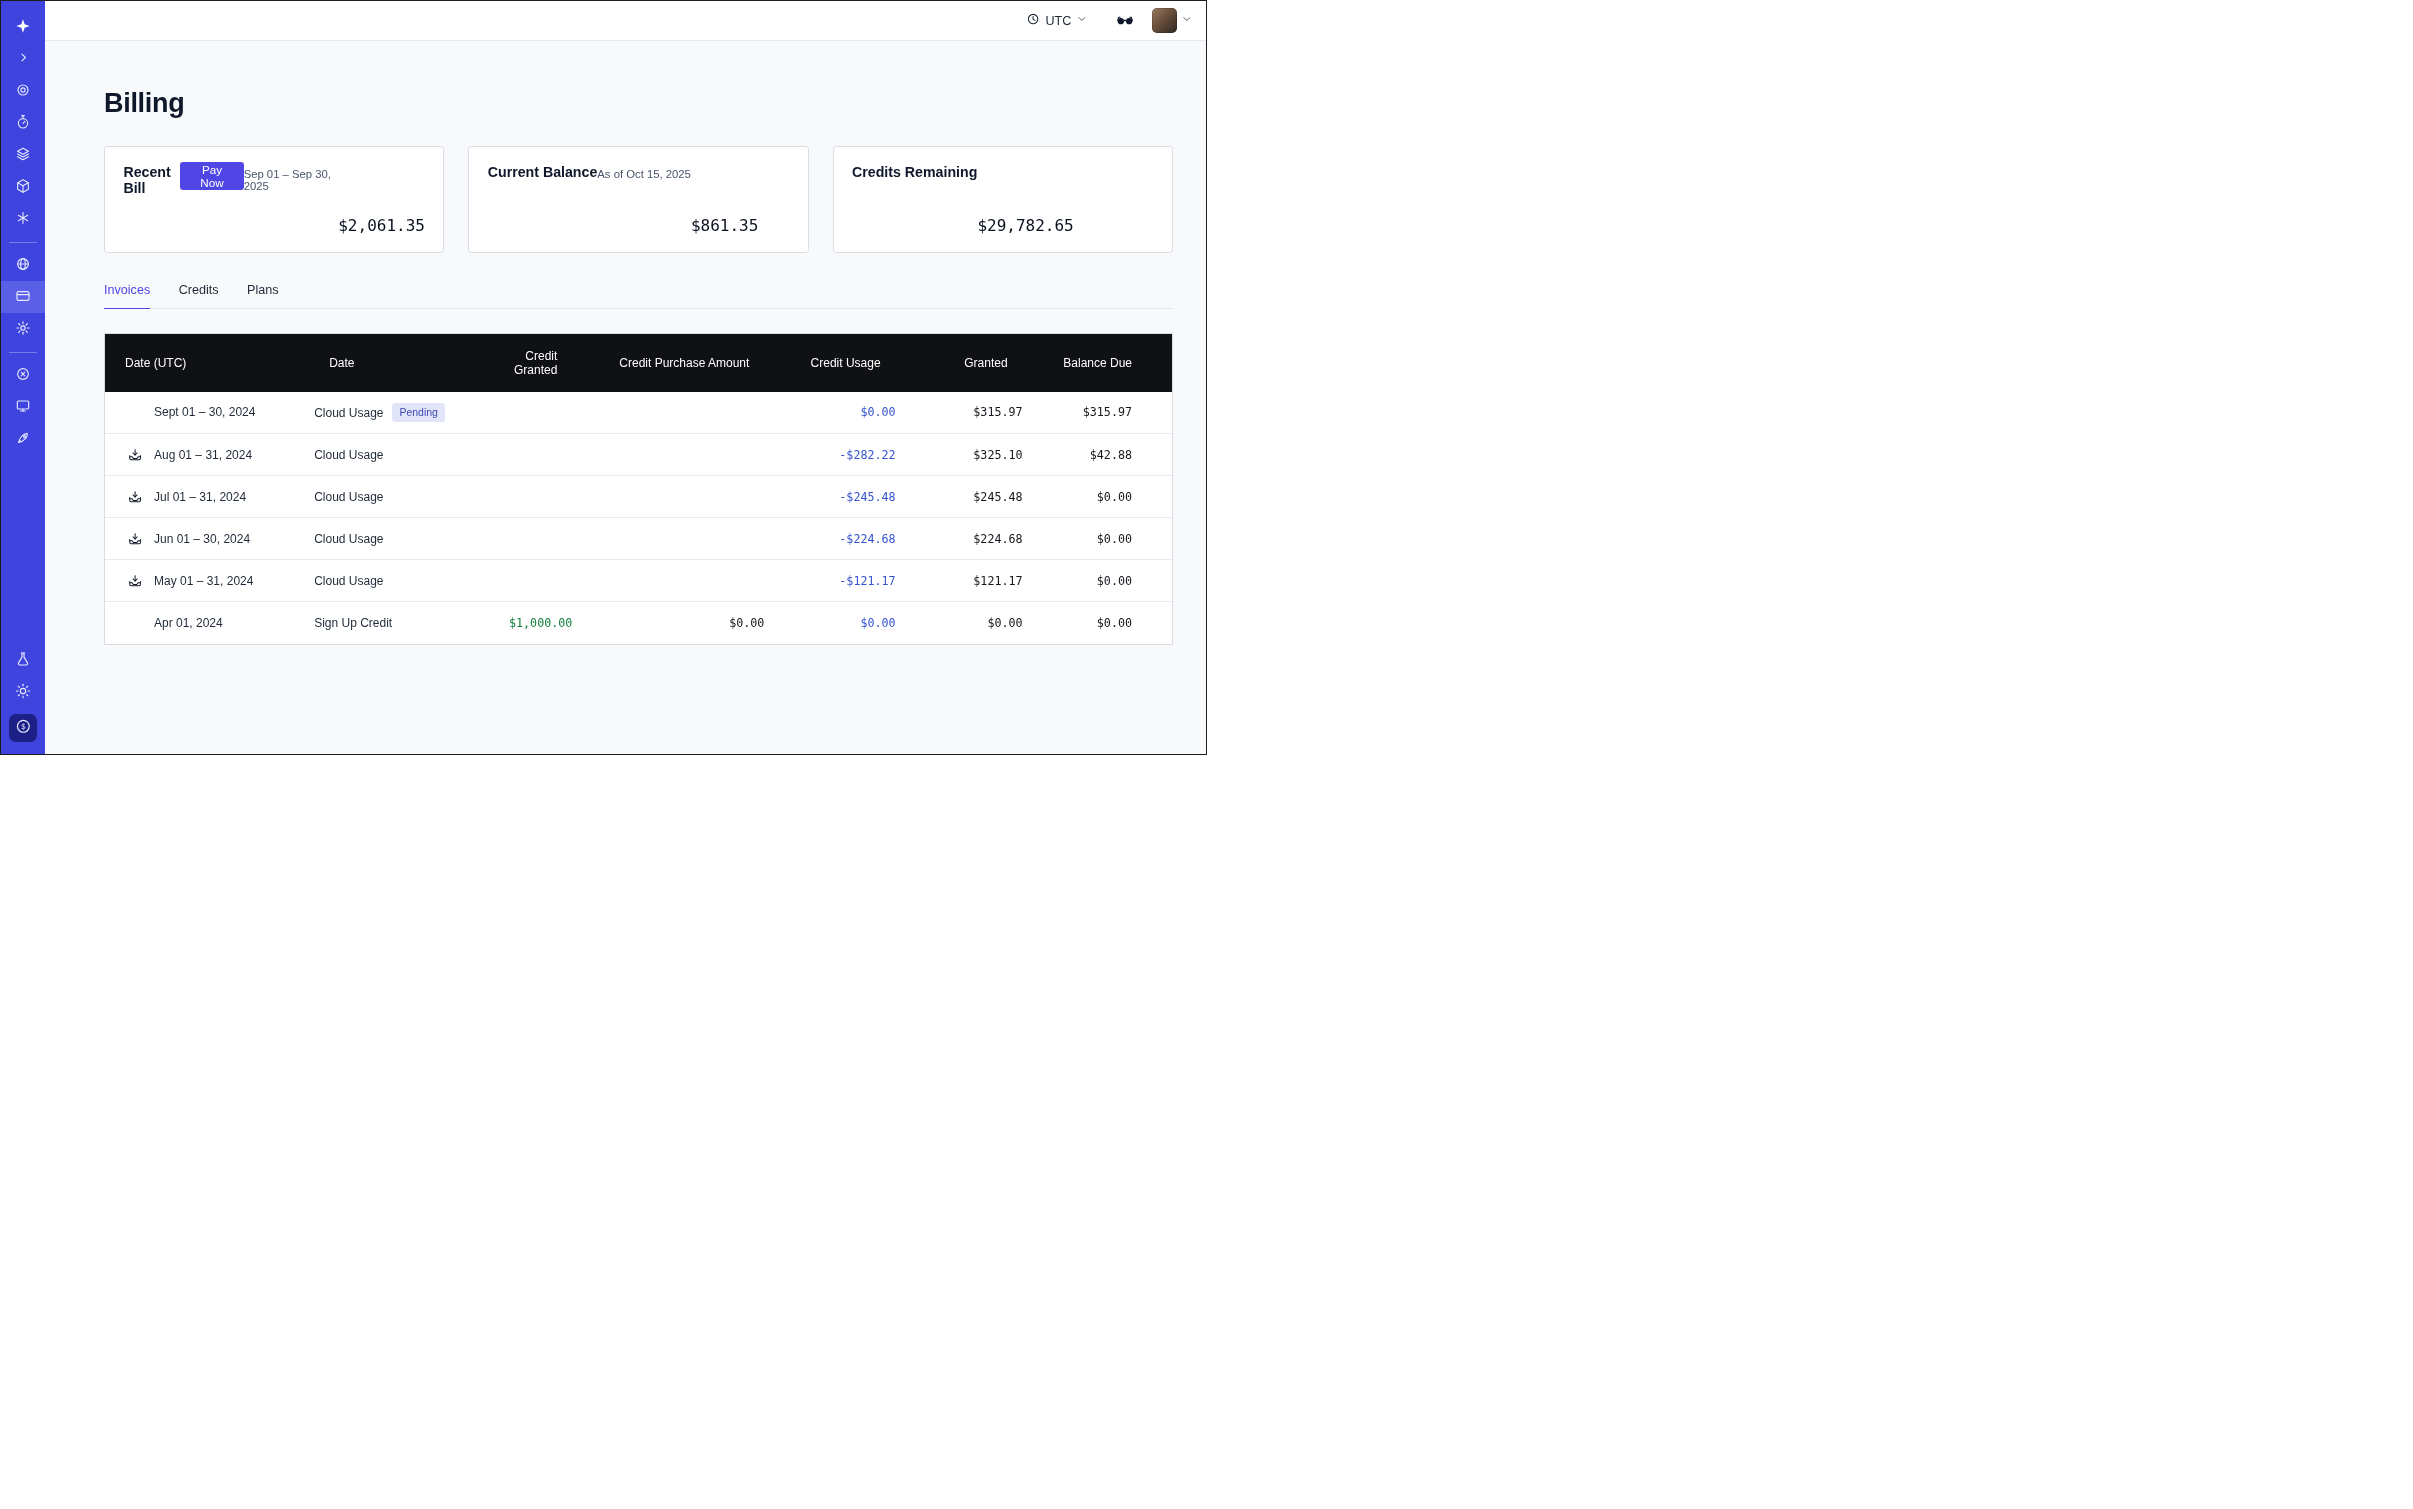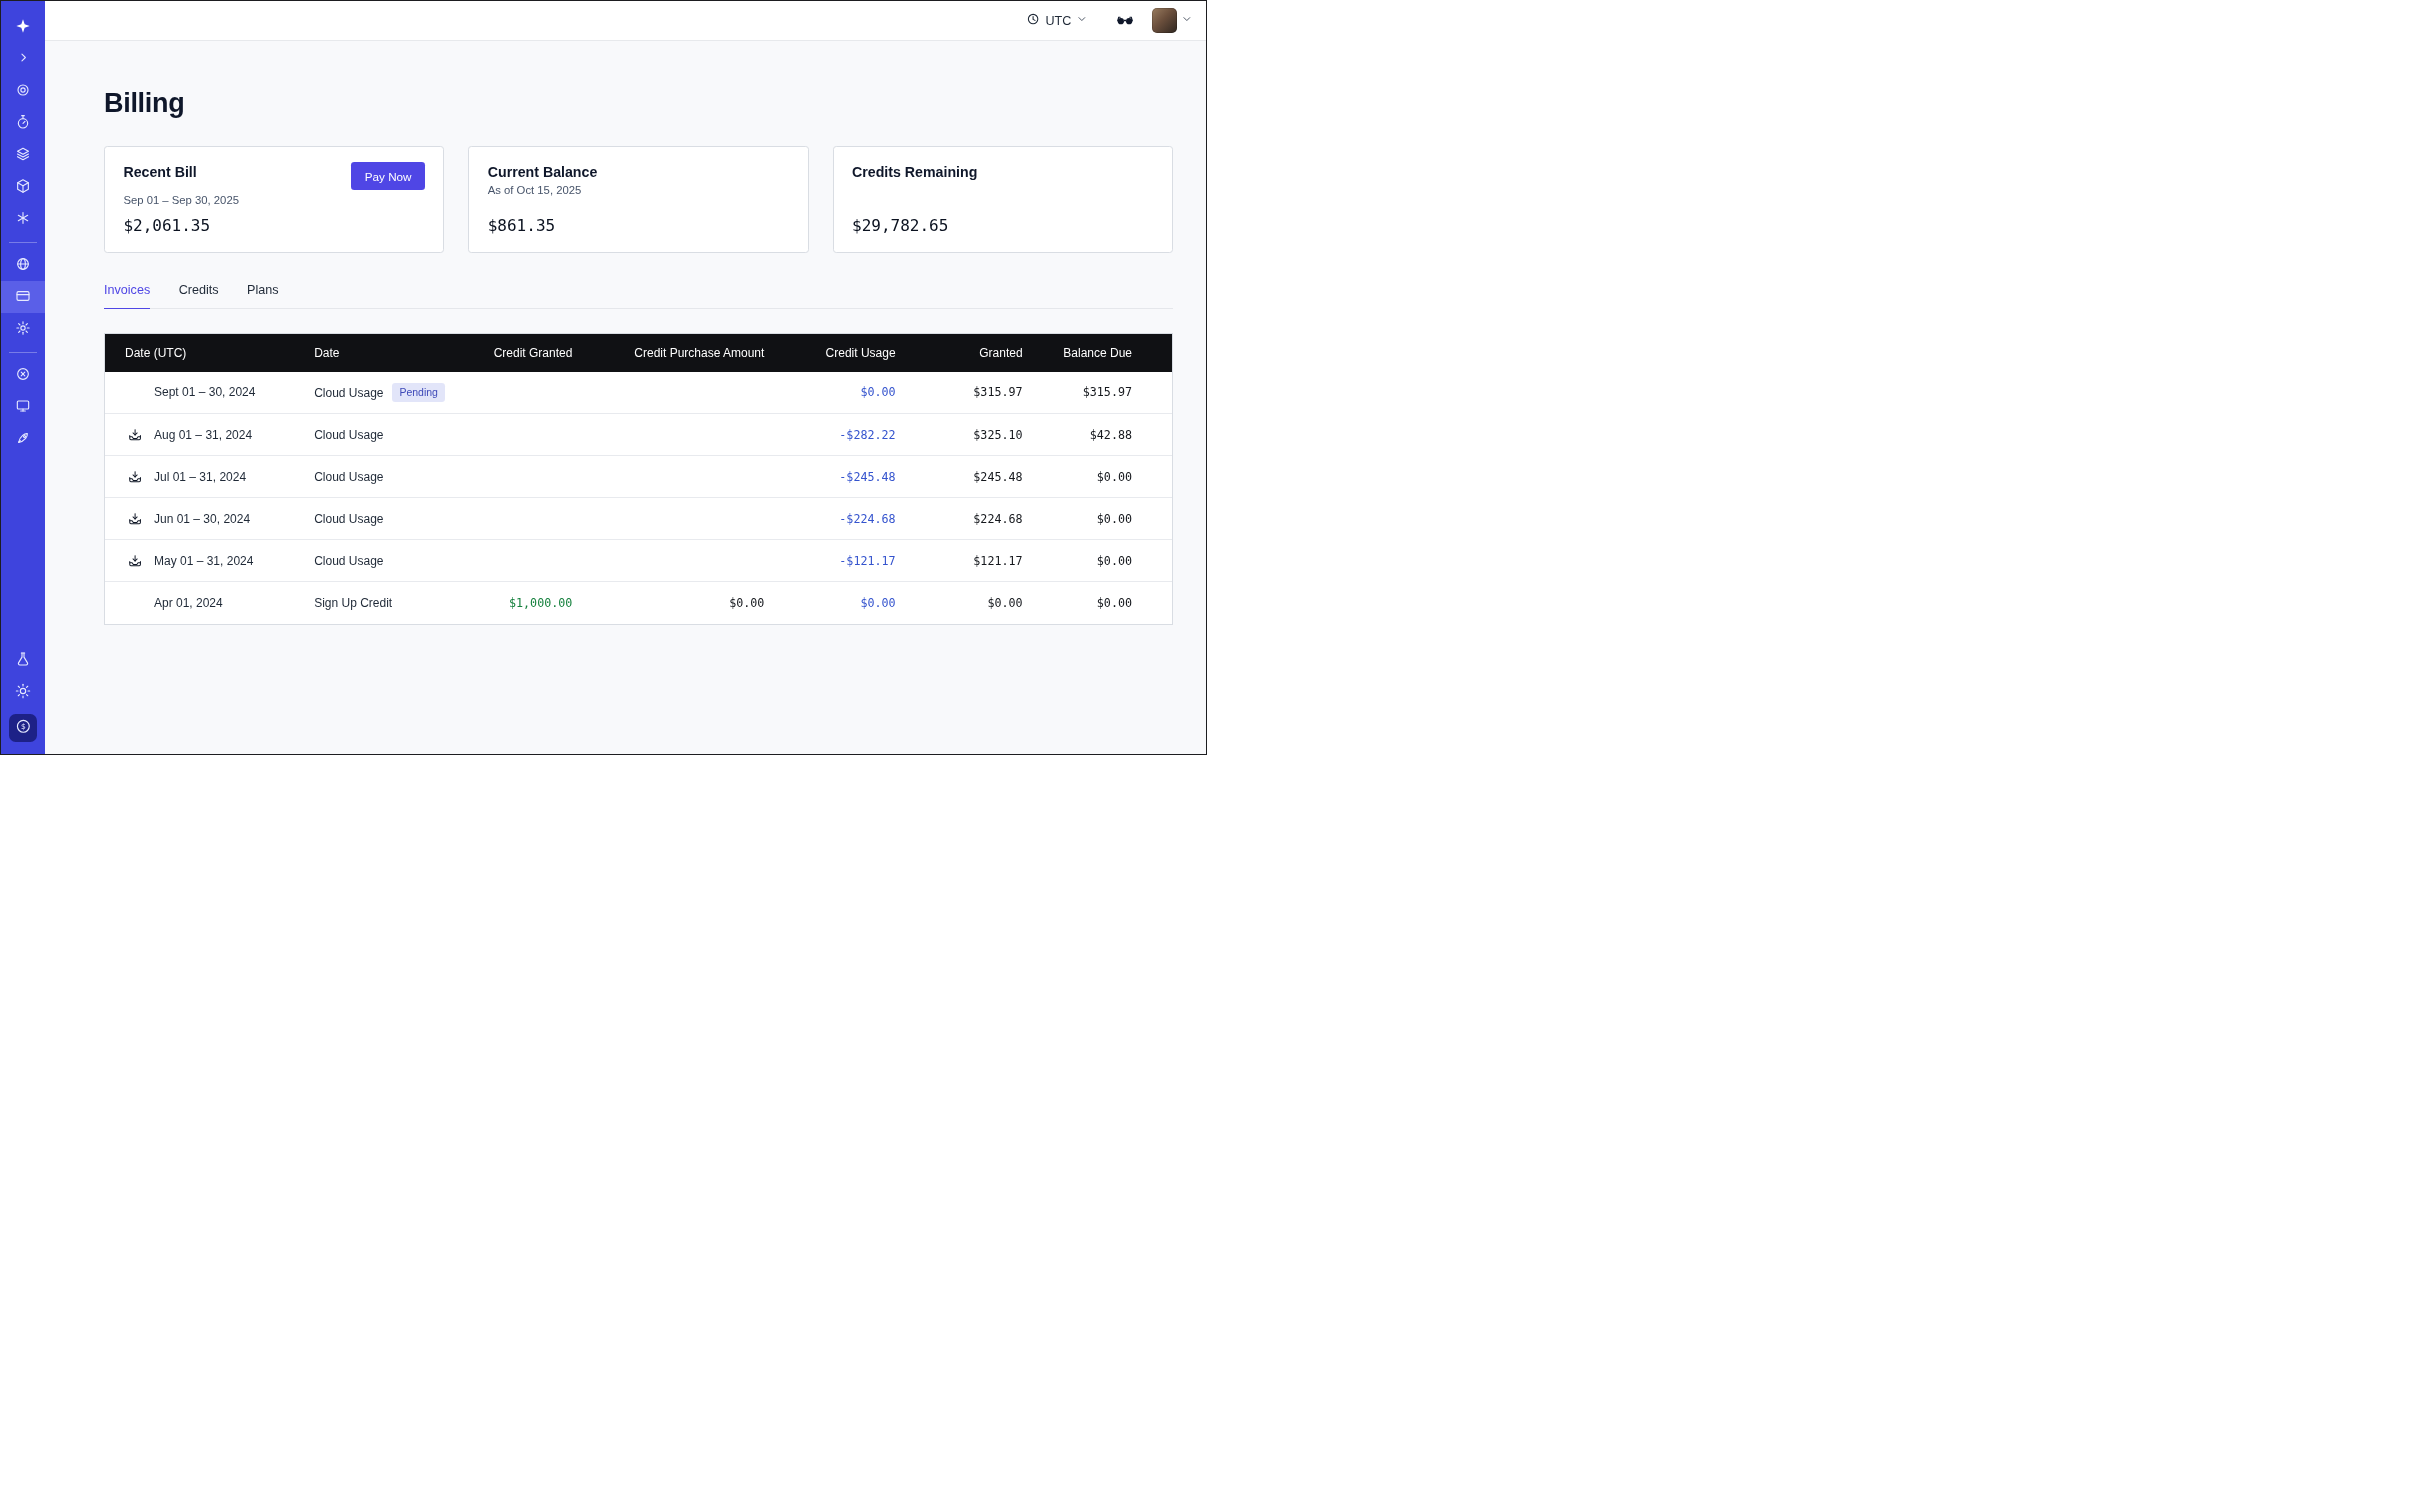--- a/index.html
+++ b/index.html
@@ -35,36 +35,36 @@
   .glasses{margin-right:16.7px;cursor:pointer;display:flex}
   .avatar{width:25px;height:25px;border-radius:5px;background:linear-gradient(135deg,#9a7d60 0%,#6b4f3c 45%,#2e2620 100%);box-shadow:inset 0 0 0 0.8px rgba(0,0,0,.2);cursor:pointer}
   .acct{display:flex;align-items:center;gap:4.2px;cursor:pointer}
   .chev svg{stroke:#374151;fill:none;stroke-width:1.8;stroke-linecap:round;stroke-linejoin:round}
 
   
   .main{flex:1;background:var(--page-bg);padding:47px 33px 0 59px;overflow:hidden}
   .page-title{font-size:27px;font-weight:700;color:#0F172A;letter-spacing:-0.3px}
 
   .cards{display:flex;gap:24px;margin-top:27px}
-  .card{flex:1;background:#fff;border:0.8px solid #D9DDE3;border-radius:3.3px;height:107px;padding:16.7px 18.4px;display:flex;flex-direction:column}
+  .card{flex:1;background:#fff;border:0.8px solid #D9DDE3;border-radius:3.3px;height:107px;padding:16.7px 18.4px;display:flex;}
   .card-head{display:flex;align-items:flex-start;justify-content:space-between}
   .card-title{font-size:14.2px;font-weight:700;color:#0F172A}
   .card-sub{font-size:11.3px;color:#47546A;margin-top:4.2px}
   .card-amount{margin-top:auto;font-family:"DejaVu Sans Mono",monospace;font-size:16px;color:#0B1220}
   .pay-btn{background:var(--accent);color:#fff;border:none;border-radius:3.3px;height:28px;padding:0 13.4px;font-size:11.7px;font-family:"Liberation Sans",sans-serif;cursor:pointer;margin-top:-1.7px}
 
   .tabs{display:flex;gap:28.5px;margin-top:30px;border-bottom:0.8px solid #E5E7EB}
   .tab{font-size:12.6px;color:#1F2937;padding-bottom:11px;cursor:pointer;border-bottom:1.7px solid transparent;margin-bottom:-0.8px}
   .tab.active{color:var(--accent);border-bottom-color:var(--accent);font-weight:500}
 
   
   .table-wrap{margin-top:23.4px;border:0.8px solid #D9DDE3;background:#fff}
   table{width:100%;border-collapse:collapse;table-layout:fixed}
   col.c1{width:19.6%}col.c2{width:14.8%}col.c3{width:9.4%}col.c4{width:18.0%}col.c5{width:12.3%}col.c6{width:11.9%}col.c7{width:14.0%}
-  thead th{background:var(--table-header-bg);color:#fff;font-size:12px;font-weight:500;height:38px;text-align:left;padding:0}
+  thead th{background:var(--table-header-bg);color:#fff;font-size:12px;font-weight:500;height:38px;text-align:left;padding:15px}
   thead th.num{text-align:right}
   thead th:first-child{padding-left:20px}
   thead th:last-child{padding-right:40px}
   tbody td{height:42px;border-top:0.8px solid #E8EAEE;font-size:12px;color:#1F2937;padding:0;vertical-align:middle}
   tbody tr:first-child td{border-top:none}
   td.c-date{position:relative;padding-left:49px}
   td.num,th.num{text-align:right}
   td:last-child,th:last-child{padding-right:40px}
   .dl{position:absolute;left:23.4px;top:50%;transform:translateY(-50%);cursor:pointer;display:flex}
   .dl svg{stroke:#111827;fill:none;stroke-width:1.7;stroke-linecap:round;stroke-linejoin:round}

